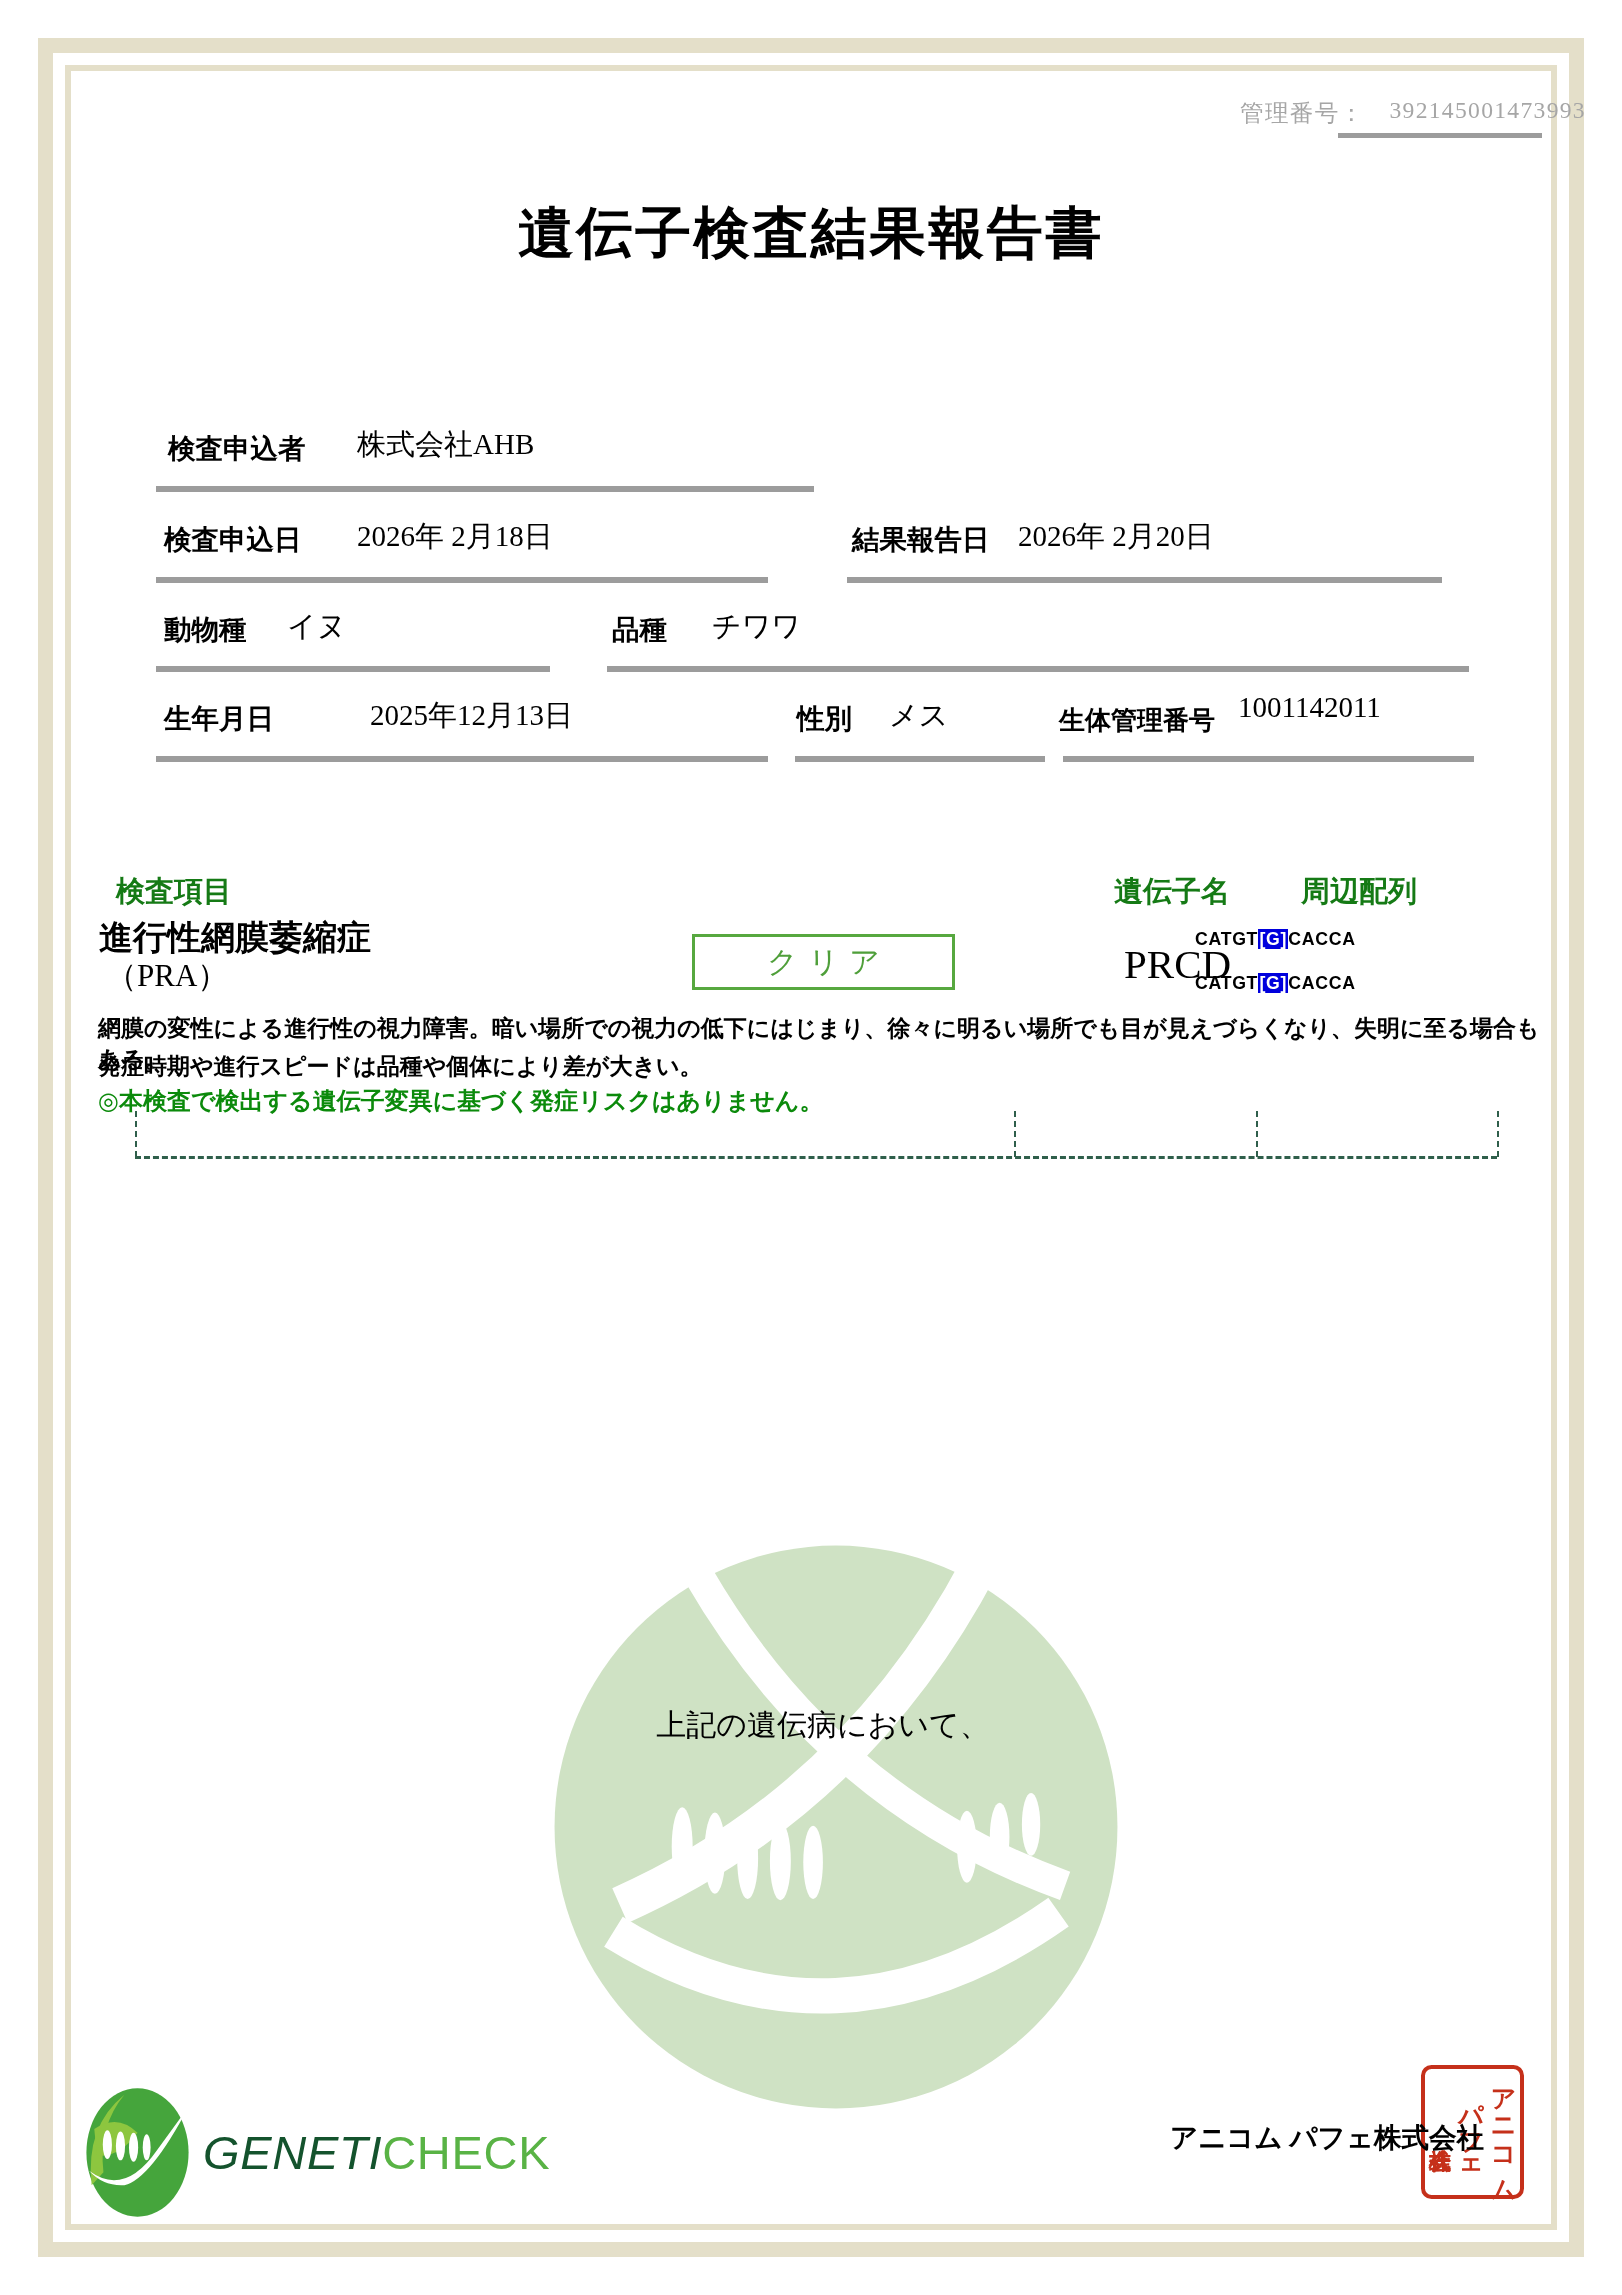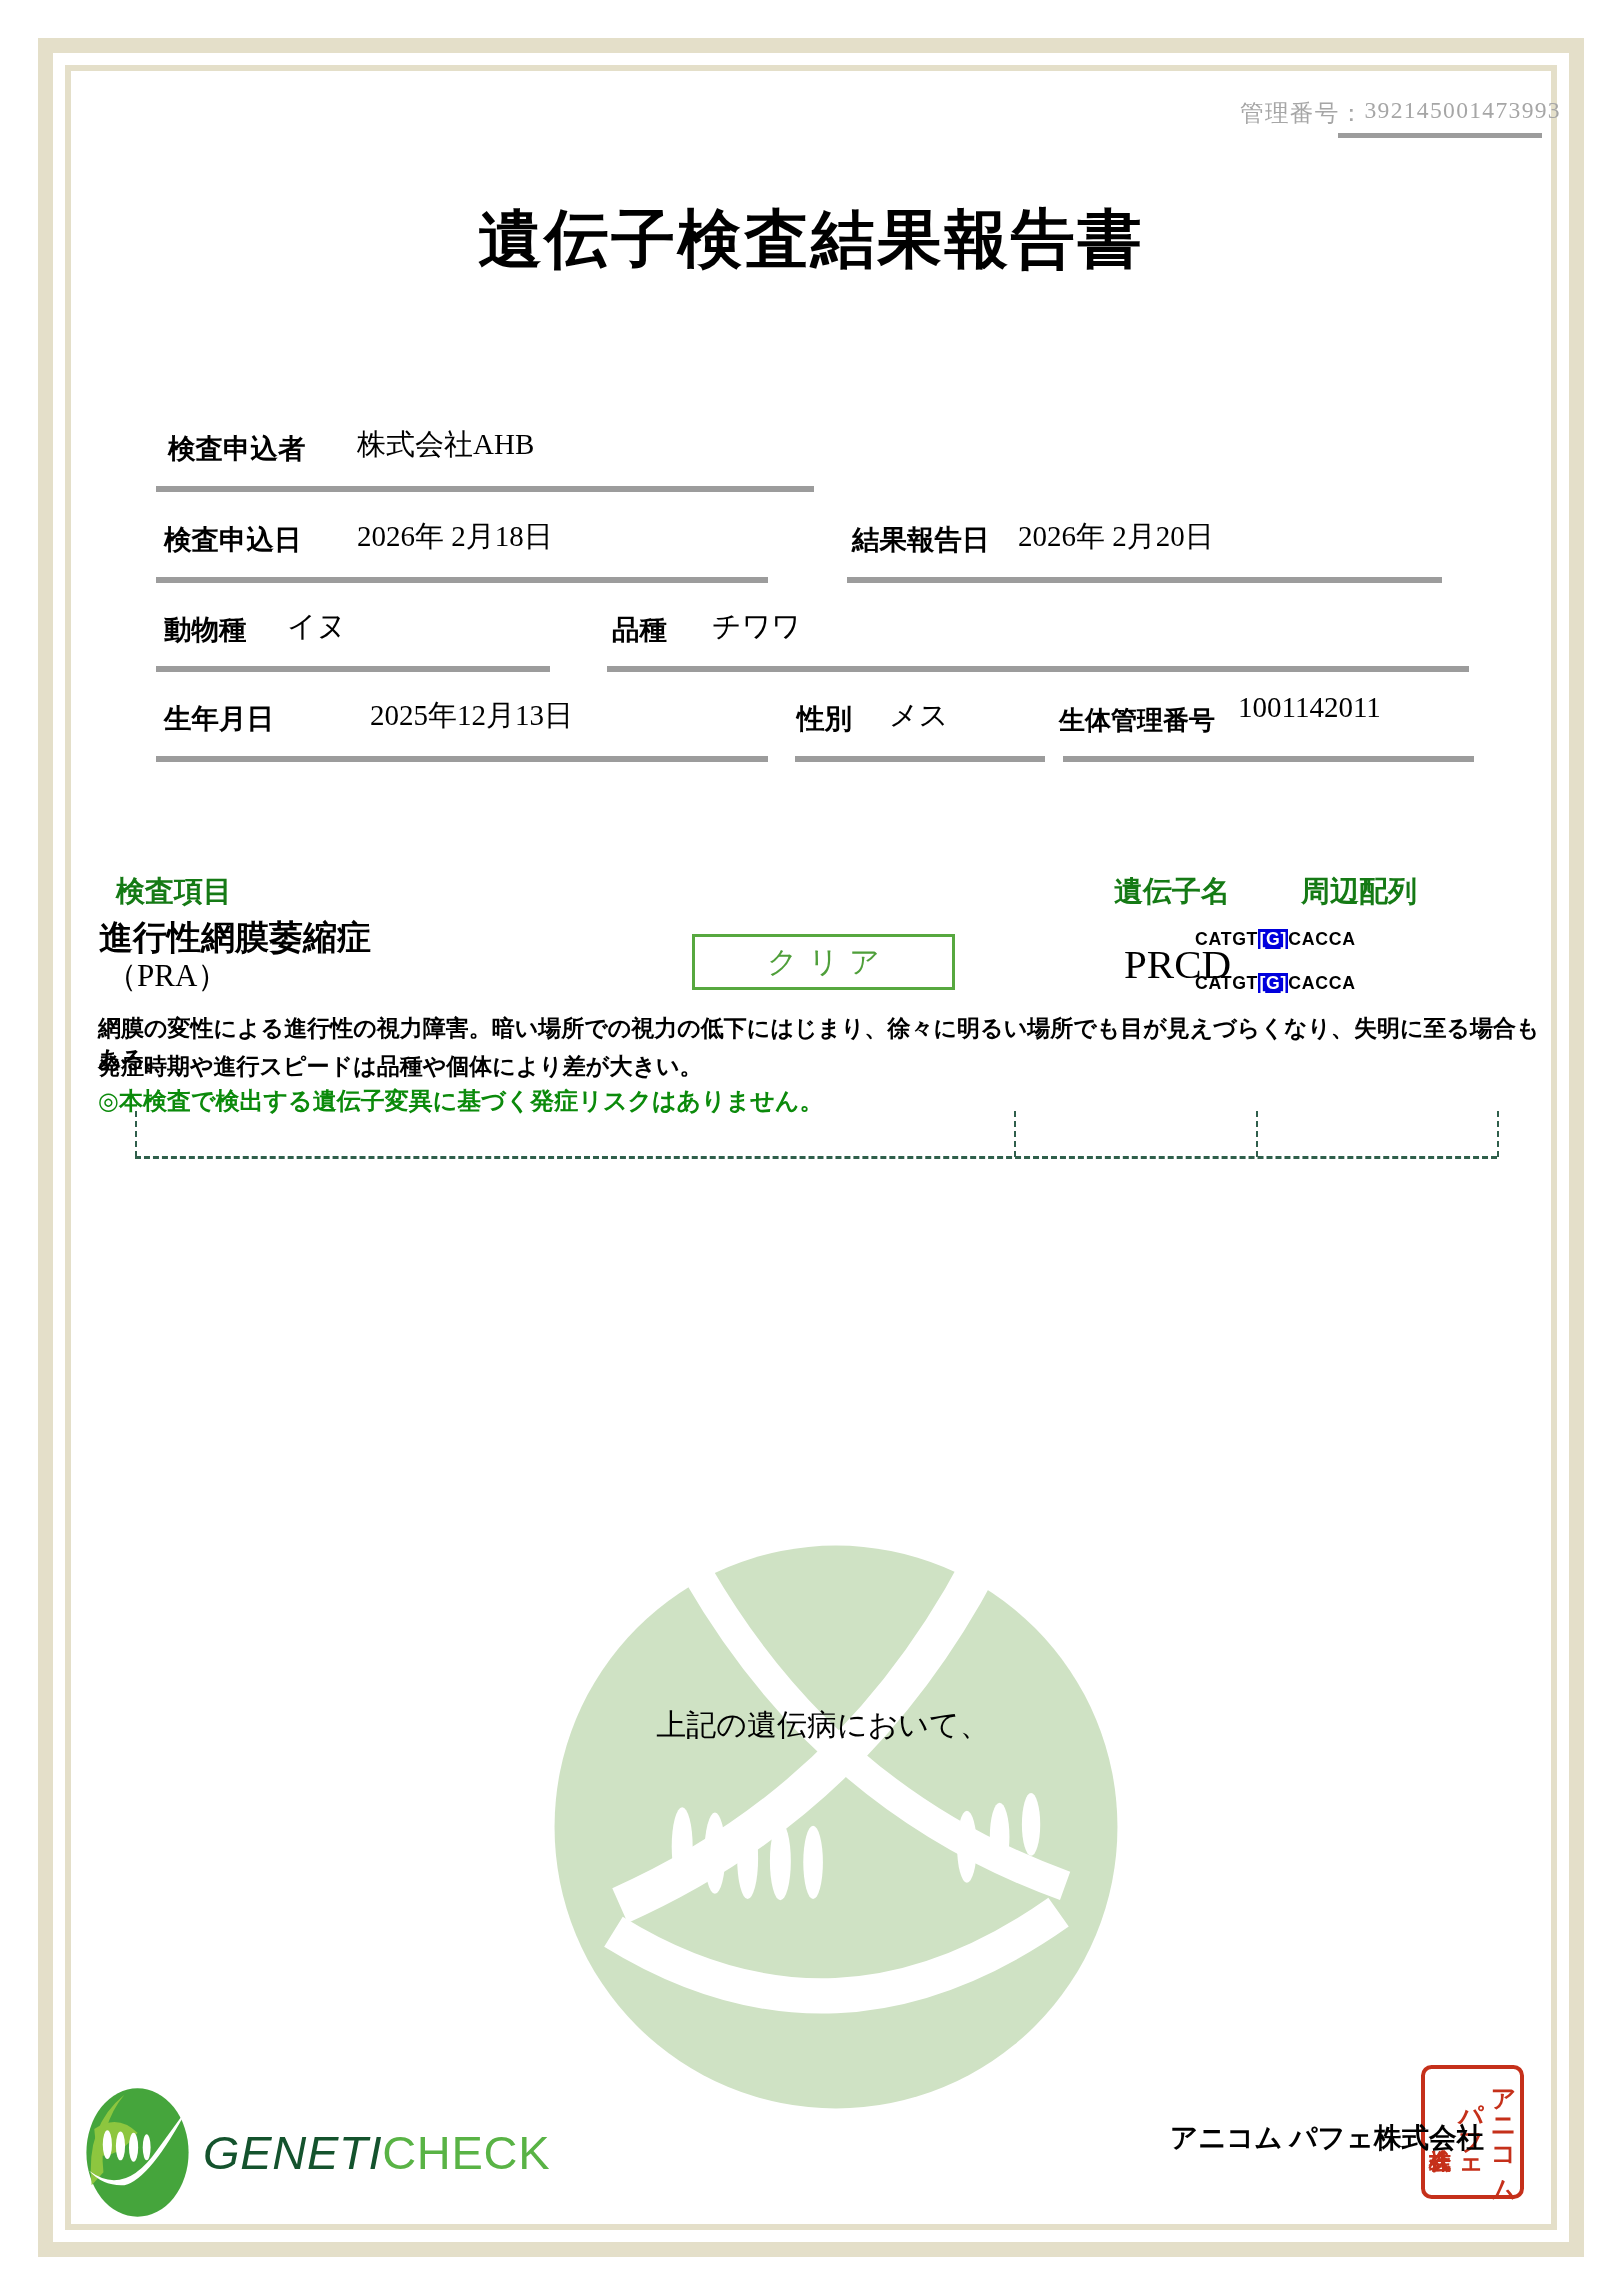--- a/index.html
+++ b/index.html
@@ -6,27 +6,27 @@
   .page{position:relative;width:1622px;height:2295px;background:#ffffff;overflow:hidden;
         font-family:"Liberation Serif","DejaVu Serif",serif;}
 
   
   .frame-outer{position:absolute;left:38px;top:38px;right:38px;bottom:38px;
                border:15.7px solid #e4dfc9;pointer-events:none;}
   .frame-inner{position:absolute;left:65px;top:65px;right:65px;bottom:65px;
                border:6.5px solid #e4dfc9;pointer-events:none;}
 
   
-  .mgmt{position:absolute;left:1240px;top:97px;display:flex;
+  .mgmt{position:absolute;left:1240px;top:97px;display:flex;gap:25px;
         font-size:23.6px;color:#a6a6a6;letter-spacing:1.3px;}
   .mgmt-underline{position:absolute;left:1338px;top:133px;width:204px;height:5.2px;background:#9c9c9c;}
 
   
   .title{position:absolute;left:0;top:196px;width:100%;text-align:center;
-         font-size:64px;font-weight:bold;color:#000;letter-spacing:2.6px;}
+         font-size:56px;font-weight:bold;color:#000;letter-spacing:2.6px;}
 
   
   .lbl{position:absolute;font-size:27.5px;font-weight:bold;color:#000;}
   .val{position:absolute;font-size:29px;color:#000;}
   .bar{position:absolute;height:5.9px;background:#9c9c9c;}
 
   
   .green-head{position:absolute;font-size:29px;font-weight:bold;color:#157a15;}
   .disease{position:absolute;left:99px;top:915px;font-size:34px;font-weight:bold;color:#000;}
   .disease-abbr{position:absolute;left:106px;top:955px;font-size:31px;color:#000;}

